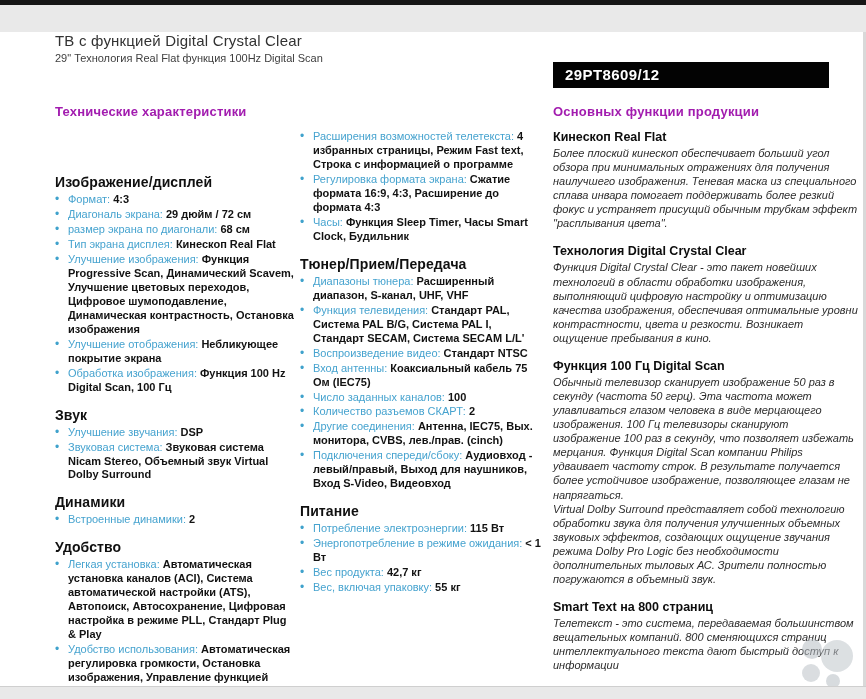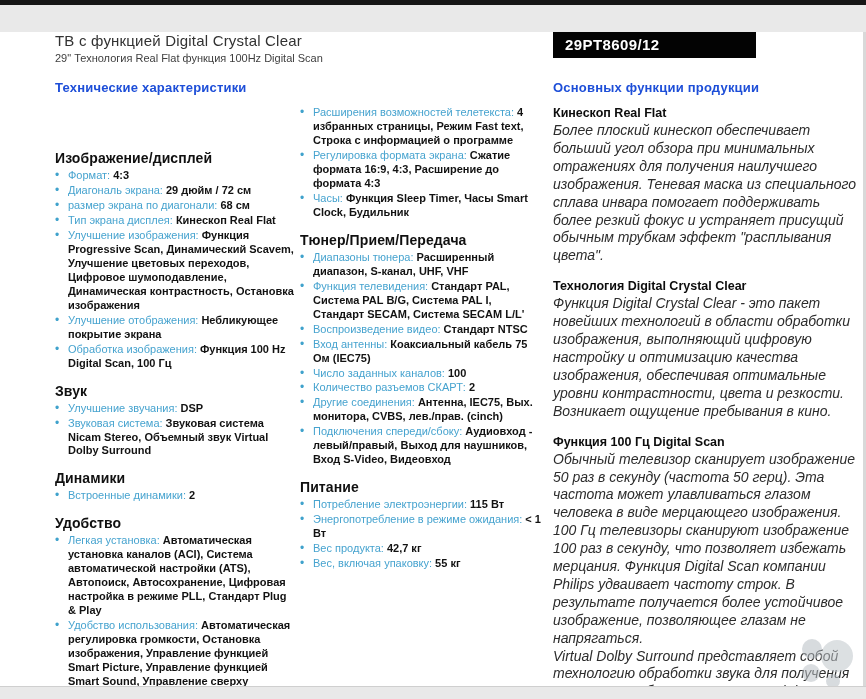--- a/index.html
+++ b/index.html
@@ -16,46 +16,46 @@
     box-shadow:0 1px 0 #cfcfcf;overflow:hidden;
   }
   .content{padding:0 0 0 55px;}
   .header-row{display:flex;align-items:flex-start;}
   .header-left{width:490px;}
   .header-right{width:305px;margin-left:8px;}
   .doc-title{font-size:15px;color:#323232;font-weight:500;letter-spacing:.2px;}
   .doc-subtitle{font-size:11px;color:#3e3e3e;margin-top:3px;}
   .model-box{
     background:#030303;color:#ffffff;font-weight:bold;font-size:15px;
-    width:203px;box-sizing:border-box;padding:4px 12px 5px;letter-spacing:.4px;
+    width:276px;box-sizing:border-box;padding:4px 12px 5px;letter-spacing:.4px;margin-top:30px;
   }
   .heads-row{display:flex;margin-top:16px;}
   .head-left{width:490px;}
   .head-right{width:305px;margin-left:8px;}
-  h2.blue{font-size:13px;color:#1d4ed8;font-weight:bold;margin:0;letter-spacing:.2px;}
+  h2.blue{font-size:13px;color:#a21caf;font-weight:bold;margin:0;letter-spacing:.2px;}
   .cols{display:flex;margin-top:11px;align-items:flex-start;}
   .col1{width:240px;margin-top:44px;}
   .col2{width:245px;margin-left:5px;}
   .col3{width:305px;margin-left:8px;}
   .spec-section h3{
     font-size:14px;color:#101010;margin:12px 0 3px;letter-spacing:.1px;
   }
   .spec-section:first-child h3{margin-top:0;}
   .spec-items{margin:0;padding:0;list-style:none;}
   .spec-item{
     position:relative;padding-left:13px;font-size:11px;line-height:1.27;
     color:#141414;margin-bottom:1px;
   }
   .bullet{position:absolute;left:0;top:-1px;color:#3fa2cc;font-size:12px;}
   .lbl{color:#46a3cf;}
   .val{color:#121212;font-weight:bold;margin-left:3px;}
   .feature h3{font-size:12.5px;color:#0d0d0d;margin:14px 0 2px;}
   .feature:first-child h3{margin-top:0;}
   .feature p{
-    font-size:14px;line-height:1.28;margin:0;color:#2c2c2c;
+    font-size:11px;line-height:1.28;margin:0;color:#2c2c2c;
     font-style:italic;
   }
   .watermark{
     position:absolute;right:4px;bottom:-4px;display:flex;align-items:center;
     opacity:.55;pointer-events:none;
   }
   .watermark .wm-text{
     font-size:46px;font-weight:bold;color:#b7bec4;letter-spacing:1px;
   }
   .watermark svg{margin-right:4px;}

